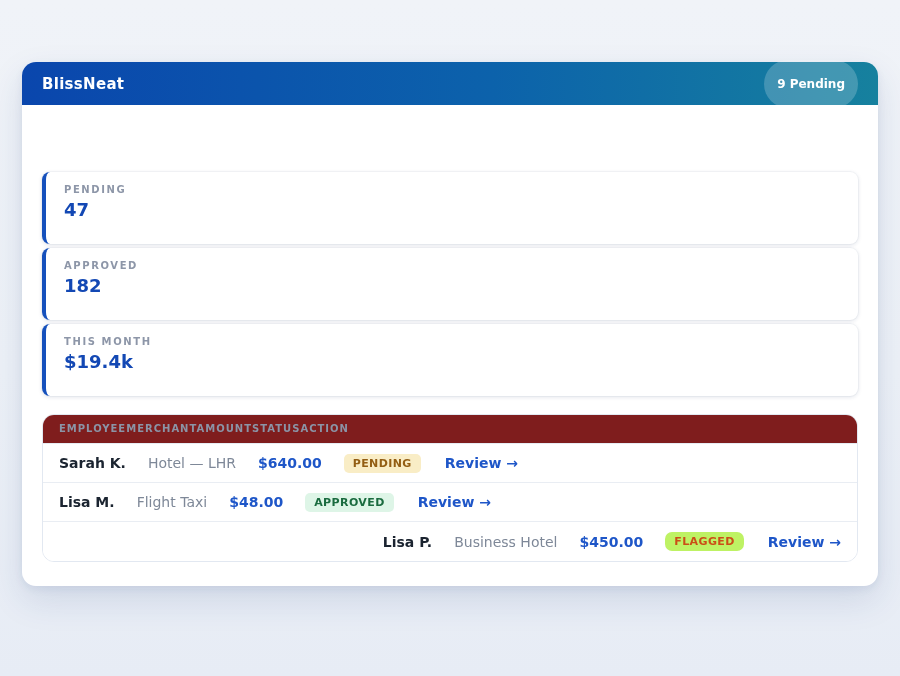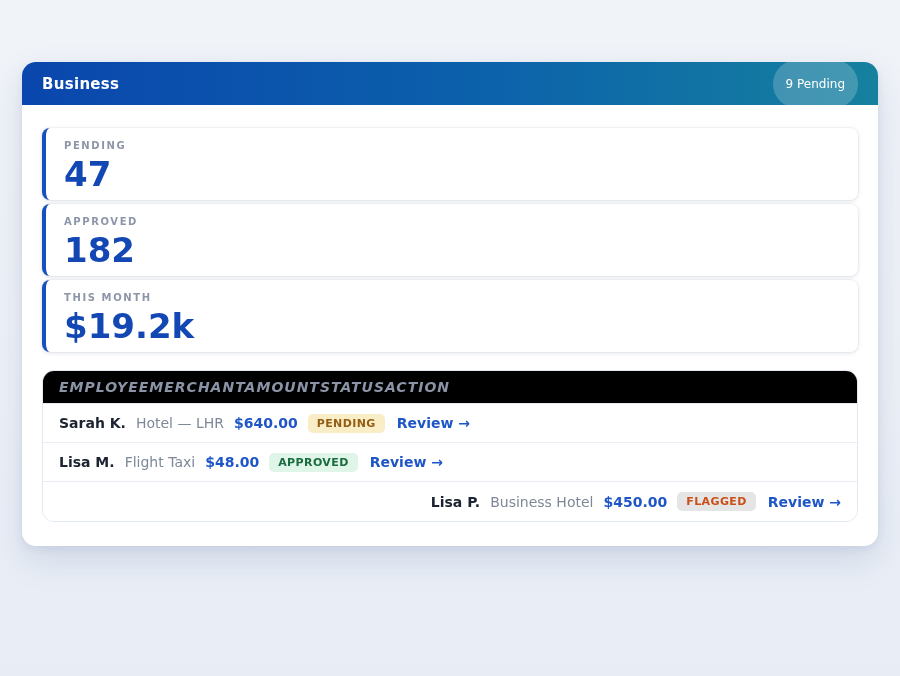--- a/index.html
+++ b/index.html
@@ -19,118 +19,117 @@
   .app-header {
     height:43px;
     display:flex; align-items:center; justify-content:space-between;
     padding:0 20px;
     border-radius:14px 14px 0 0;
     background:linear-gradient(90deg,#0a46ad 0%,#0c62ab 55%,#16819e 100%);
   }
   .app-title { color:#ffffff; font-size:15px; font-weight:bold; letter-spacing:.3px; }
   .header-badge {
     background:rgba(255,255,255,.20);
-    color:#ffffff; font-size:12px; font-weight:normal;
+    color:#ffffff; font-size:12px; font-weight:bold;
     padding:17px 13px; border-radius:999px;
   }
-  .panel-body { padding:23px 20px 24px; }
+  .panel-body { padding:23px 20px 24px;margin-top:44px; }
 
   .stat-card {
     background:#ffffff;
     border-radius:8px;
     border-left:4px solid #1550bc;
     padding:12px 18px 13px;
     margin-bottom:4px;
     height:72px;
     box-shadow:0 1px 4px rgba(25,50,100,.14), 0 0 0 1px rgba(25,50,100,.03);
   }
   .stat-label {
     display:block;
     font-size:10px; font-weight:bold;
     letter-spacing:1.6px;
     color:#8d96a8;
   }
   .stat-value {
     display:block;
     margin-top:5px;
-    font-size:34px; font-weight:bold;
+    font-size:18px; font-weight:bold;
     line-height:1.1;
     color:#1348b4;
   }
   .stat-card.green { border-left-color:#0e9e59; }
   .stat-card.green .stat-value { color:#0e9e59; }
 
   .expense-table {
     margin-top:18px;
     border:1px solid #e2e8f1;
     border-radius:12px;
     overflow:hidden;
     background:#ffffff;
   }
   .t-head {
-    background:#000000;
+    background:#7f1d1d;
     padding:9px 16px;
     border-bottom:1px solid #e6ebf2;
-    font-size:14px; font-weight:bold;
+    font-size:10px; font-weight:bold;
     letter-spacing:1px;
     color:#8b94a6;
     line-height:1;
-    font-style:italic;
   }
   .t-head span { display:inline; }
   .t-row {
     display:flex; align-items:center;
-    gap:10px;
+    gap:22px;
     height:39px;
     padding:0 16px;
     border-bottom:1px solid #e9edf3;
     font-size:14px;
     background:#ffffff;
   }
   .t-row:last-child { border-bottom:none;justify-content:flex-end; }
   .emp   { font-weight:bold; color:#1b2430; }
   .merch { color:#7e8898; }
   .amt   { font-weight:bold; color:#1e56c8; }
   .badge {
     font-size:11px; font-weight:bold;
     letter-spacing:.4px;
     padding:4px 9px;
     border-radius:5px;
     line-height:1;
   }
   .badge--pending  { background:#f9edc6; color:#935e14; }
   .badge--approved { background:#def5e7; color:#1a6b3f; }
-  .badge--flagged  { background:#e5e5e5; color:#cb4e17; }
+  .badge--flagged  { background:#bef264; color:#cb4e17;border-radius:7px; }
   .action { font-weight:bold; color:#1e56c8; margin-left:2px; cursor:pointer; }
 </style>
 </head>
 <body>
 
 <div class="panel">
 
   <div class="app-header">
-    <span class="app-title">Business</span>
+    <span class="app-title">BlissNeat</span>
     <span class="header-badge">9 Pending</span>
   </div>
 
   <div class="panel-body">
 
     <div class="stat-card">
       <span class="stat-label">PENDING</span>
       <span class="stat-value">47</span>
     </div>
 
     <div class="stat-card">
       <span class="stat-label">APPROVED</span>
       <span class="stat-value">182</span>
     </div>
 
     <div class="stat-card">
       <span class="stat-label">THIS MONTH</span>
-      <span class="stat-value">$19.2k</span>
+      <span class="stat-value">$19.4k</span>
     </div>
 
 
     <div class="expense-table">
 
       <div class="t-head">
         <span>EMPLOYEE</span><span>MERCHANT</span><span>AMOUNT</span><span>STATUS</span><span>ACTION</span>
       </div>
 
       <div class="t-row">

